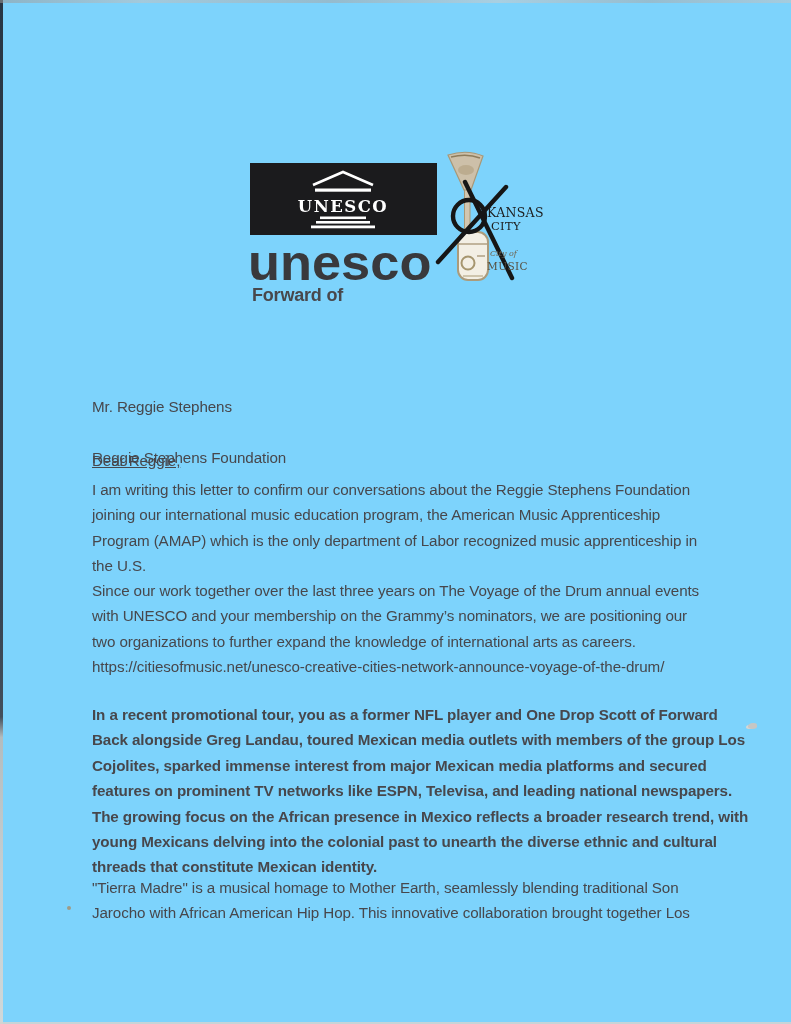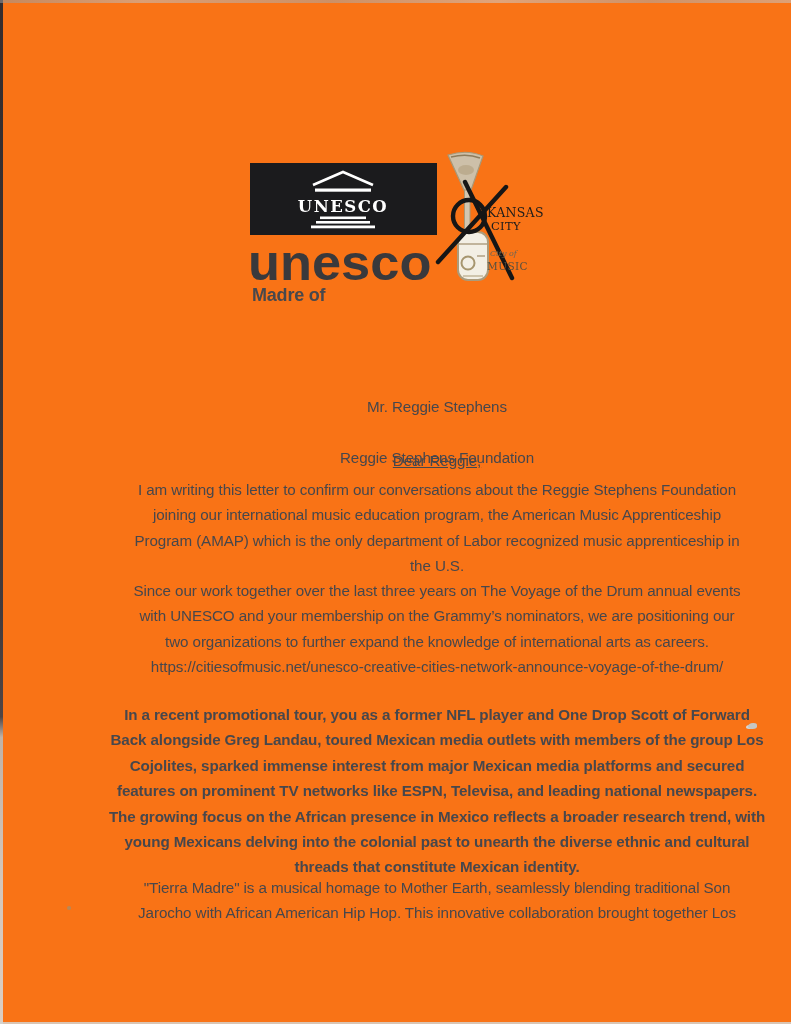--- a/index.html
+++ b/index.html
@@ -1,23 +1,22 @@
 <!DOCTYPE html>
 <html><head>
 <meta charset="utf-8">
 <style>
   html,body{margin:0;padding:0;background:#e8e8e8;}
   .page{
     position:relative;
     width:791px;height:1024px;
-    background:#f97316;
+    background:#7dd3fc;
     overflow:hidden;
     font-family:"Liberation Sans", sans-serif;
     color:#46464b;
-    text-align:center;
   }
   
   .edge-left{
     position:absolute;left:0;top:0;width:3px;height:1024px;
     background:linear-gradient(to bottom,
       #1f2530 0%, #262b35 35%, #303540 60%, #3c404a 70%,
       #b9b9b7 72%, #cfcfcd 86%, #d8d8d5 100%);
     opacity:.9;
   }
   .edge-top{
@@ -91,21 +90,21 @@
         <text x="93" y="49" text-anchor="middle" font-family="DejaVu Serif, serif" font-weight="bold" font-size="16.5" fill="#ffffff" letter-spacing="1.5">UNESCO</text>
         <rect x="70" y="53.5" width="46" height="2.6" fill="#ffffff"></rect>
         <rect x="66" y="58" width="54" height="2.6" fill="#ffffff"></rect>
         <rect x="61" y="62.5" width="64" height="2.8" fill="#ffffff"></rect>
       </svg>
     </div>
 
     <div class="unesco-word">unesco</div>
 
     <div class="member">
-      <div>Madre of</div>
+      <div>Forward of</div>
     </div>
 
     <svg class="kc-logo" width="110" height="140" viewBox="0 0 110 140">
 
       <g>
         <path d="M13,7 Q32,1 48,8 L36,42 Q32,45 29,42 Z" fill="#cdc0a9" stroke="#a89877" stroke-width="1.2"></path>
         <path d="M16,9 Q32,5 45,10" fill="none" stroke="#8d7c5c" stroke-width="1.6"></path>
         <ellipse cx="31" cy="22" rx="8" ry="5" fill="#b5a484" opacity=".7"></ellipse>
         <rect x="29.5" y="42" width="5.5" height="44" fill="#d2c6b0" stroke="#a89877" stroke-width="1"></rect>
         <rect x="23" y="84" width="30" height="48" rx="10" fill="#f3efe4" stroke="#ab9b7b" stroke-width="2"></rect>

